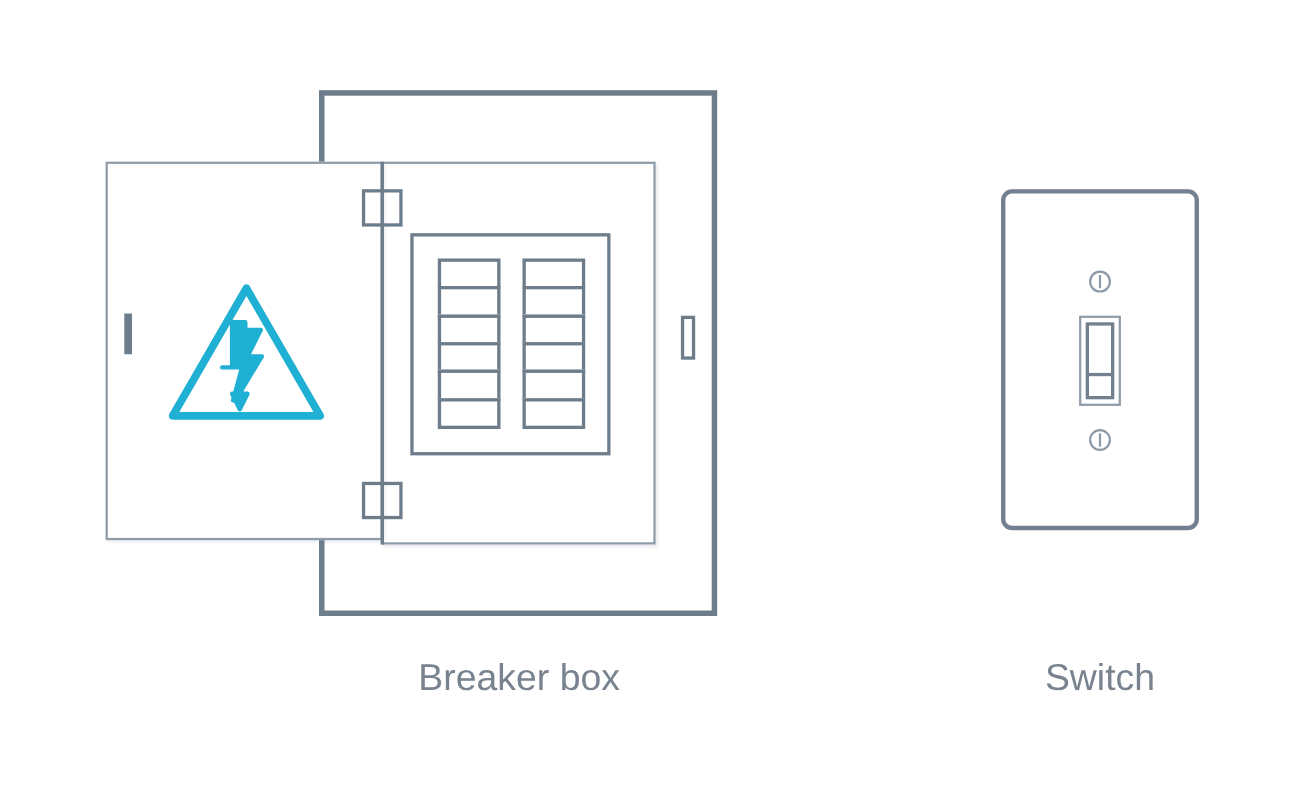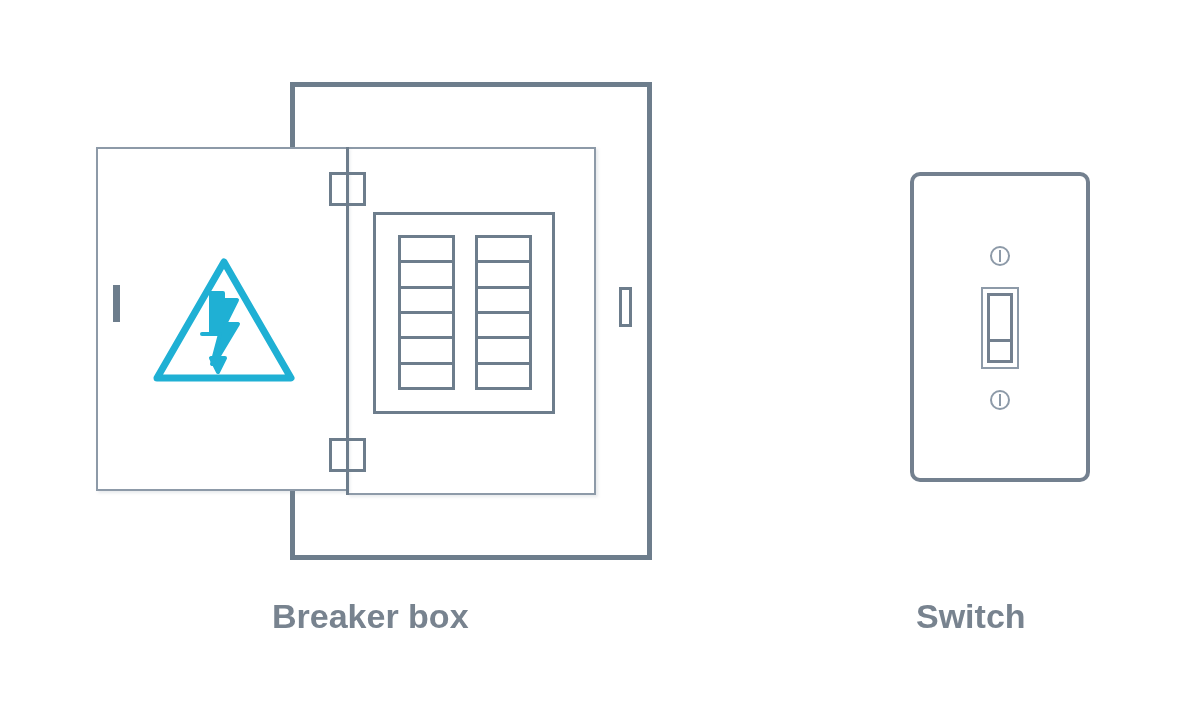--- a/index.html
+++ b/index.html
@@ -237,31 +237,32 @@
   .toggle-lever-lower {
     flex: 1 1 auto;
     box-sizing: border-box;
   }
 
   
   .caption {
     position: absolute;
     font-size: 34px;
     color: #78838f;
-    font-weight: bold;
+    font-weight: normal;
+    text-align: center;
     white-space: nowrap;
     line-height: 40px;
   }
   .caption-breaker {
     left: 272px;
     top: 596px;
     width: 400px;
   }
   .caption-switch {
-    left: 916px;
+    left: 880px;
     top: 596px;
     width: 240px;
   }
 </style>
 </head>
 <body>
 
 <div id="canvas">
 
   <div id="breaker-box-group">

